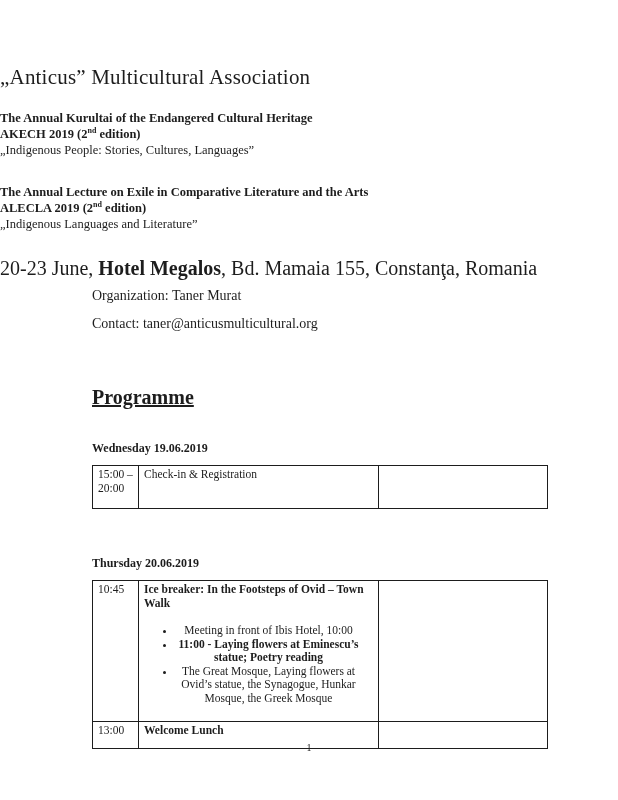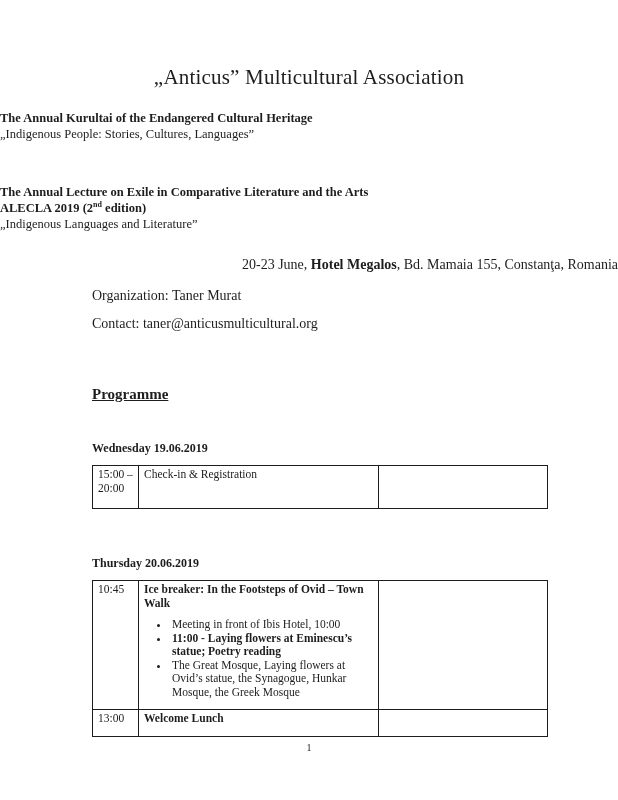--- a/index.html
+++ b/index.html
@@ -9,21 +9,21 @@
     height: 800px;
     background: #ffffff;
     font-family: "Liberation Serif", serif;
     color: #1d1d1d;
     overflow: hidden;
   }
   .doc-title {
     position: absolute;
     top: 65px; left: 0;
     width: 618px;
-    text-align: center;
+    text-align: left;
     font-size: 21px;
     font-weight: normal;
     margin: 0;
     letter-spacing: 0.2px;
   }
   .subtitle-block {
     position: absolute;
     left: 0;
     width: 526px;
     text-align: left;
@@ -31,34 +31,34 @@
     line-height: 16px;
   }
   #akech-block { top: 110px; }
   #alecla-block { top: 184px; }
   .bold-line { font-weight: bold; }
   .subtitle-block sup { font-size: 8px; line-height: 0; vertical-align: super; }
   .venue-line {
     position: absolute;
     top: 257px; left: 0;
     width: 618px;
-    text-align: right;
-    font-size: 14px;
+    text-align: left;
+    font-size: 20px;
   }
   .meta-line {
     position: absolute;
     left: 92px;
     font-size: 14px;
   }
   #org-line { top: 288px; }
   #contact-line { top: 316px; }
   .programme-heading {
     position: absolute;
     top: 386px; left: 92px;
-    font-size: 15px;
+    font-size: 20px;
     font-weight: bold;
     text-decoration: underline;
     margin: 0;
   }
   .day-heading {
     position: absolute;
     left: 92px;
     font-size: 12px;
     font-weight: bold;
     text-align: center;
@@ -81,42 +81,44 @@
     border: 1px solid #1d1d1d;
     vertical-align: top;
     padding: 2px 5px;
   }
   .col-time  { width: 46px; }
   .col-event { width: 240px; }
   .col-notes { width: 169px; }
   .time-cell { white-space: pre-line; }
   .bold { font-weight: bold; }
   ul.cell-list {
-    margin: 8px;
+    margin: 14px;
     padding-left: 18px;
     list-style: disc outside;
+    text-align: center;
   }
   ul.cell-list li { padding-left: 2px; }
   .page-number {
     position: absolute;
     top: 742px; left: 0;
     width: 618px;
     text-align: center;
     font-size: 10px;
   }
 </style>
 </head>
 <body>
 
 <div class="page">
 
   <h1 class="doc-title">„Anticus” Multicultural Association</h1>
 
   <div class="subtitle-block" id="akech-block">
     <div class="bold-line">The Annual Kurultai of the Endangered Cultural Heritage</div>
+    <div class="bold-line"><span>AKECH 2019 (2</span><sup>nd</sup><span> edition)</span></div>
     <div>„Indigenous People: Stories, Cultures, Languages”</div>
   </div>
 
   <div class="subtitle-block" id="alecla-block">
     <div class="bold-line">The Annual Lecture on Exile in Comparative Literature and the Arts</div>
     <div class="bold-line"><span>ALECLA 2019 (2</span><sup>nd</sup><span> edition)</span></div>
     <div>„Indigenous Languages and Literature”</div>
   </div>
 
   <div class="venue-line"><span>20-23 June, </span><span class="bold">Hotel Megalos</span><span>, Bd. Mamaia 155, Constanţa, Romania</span></div>

